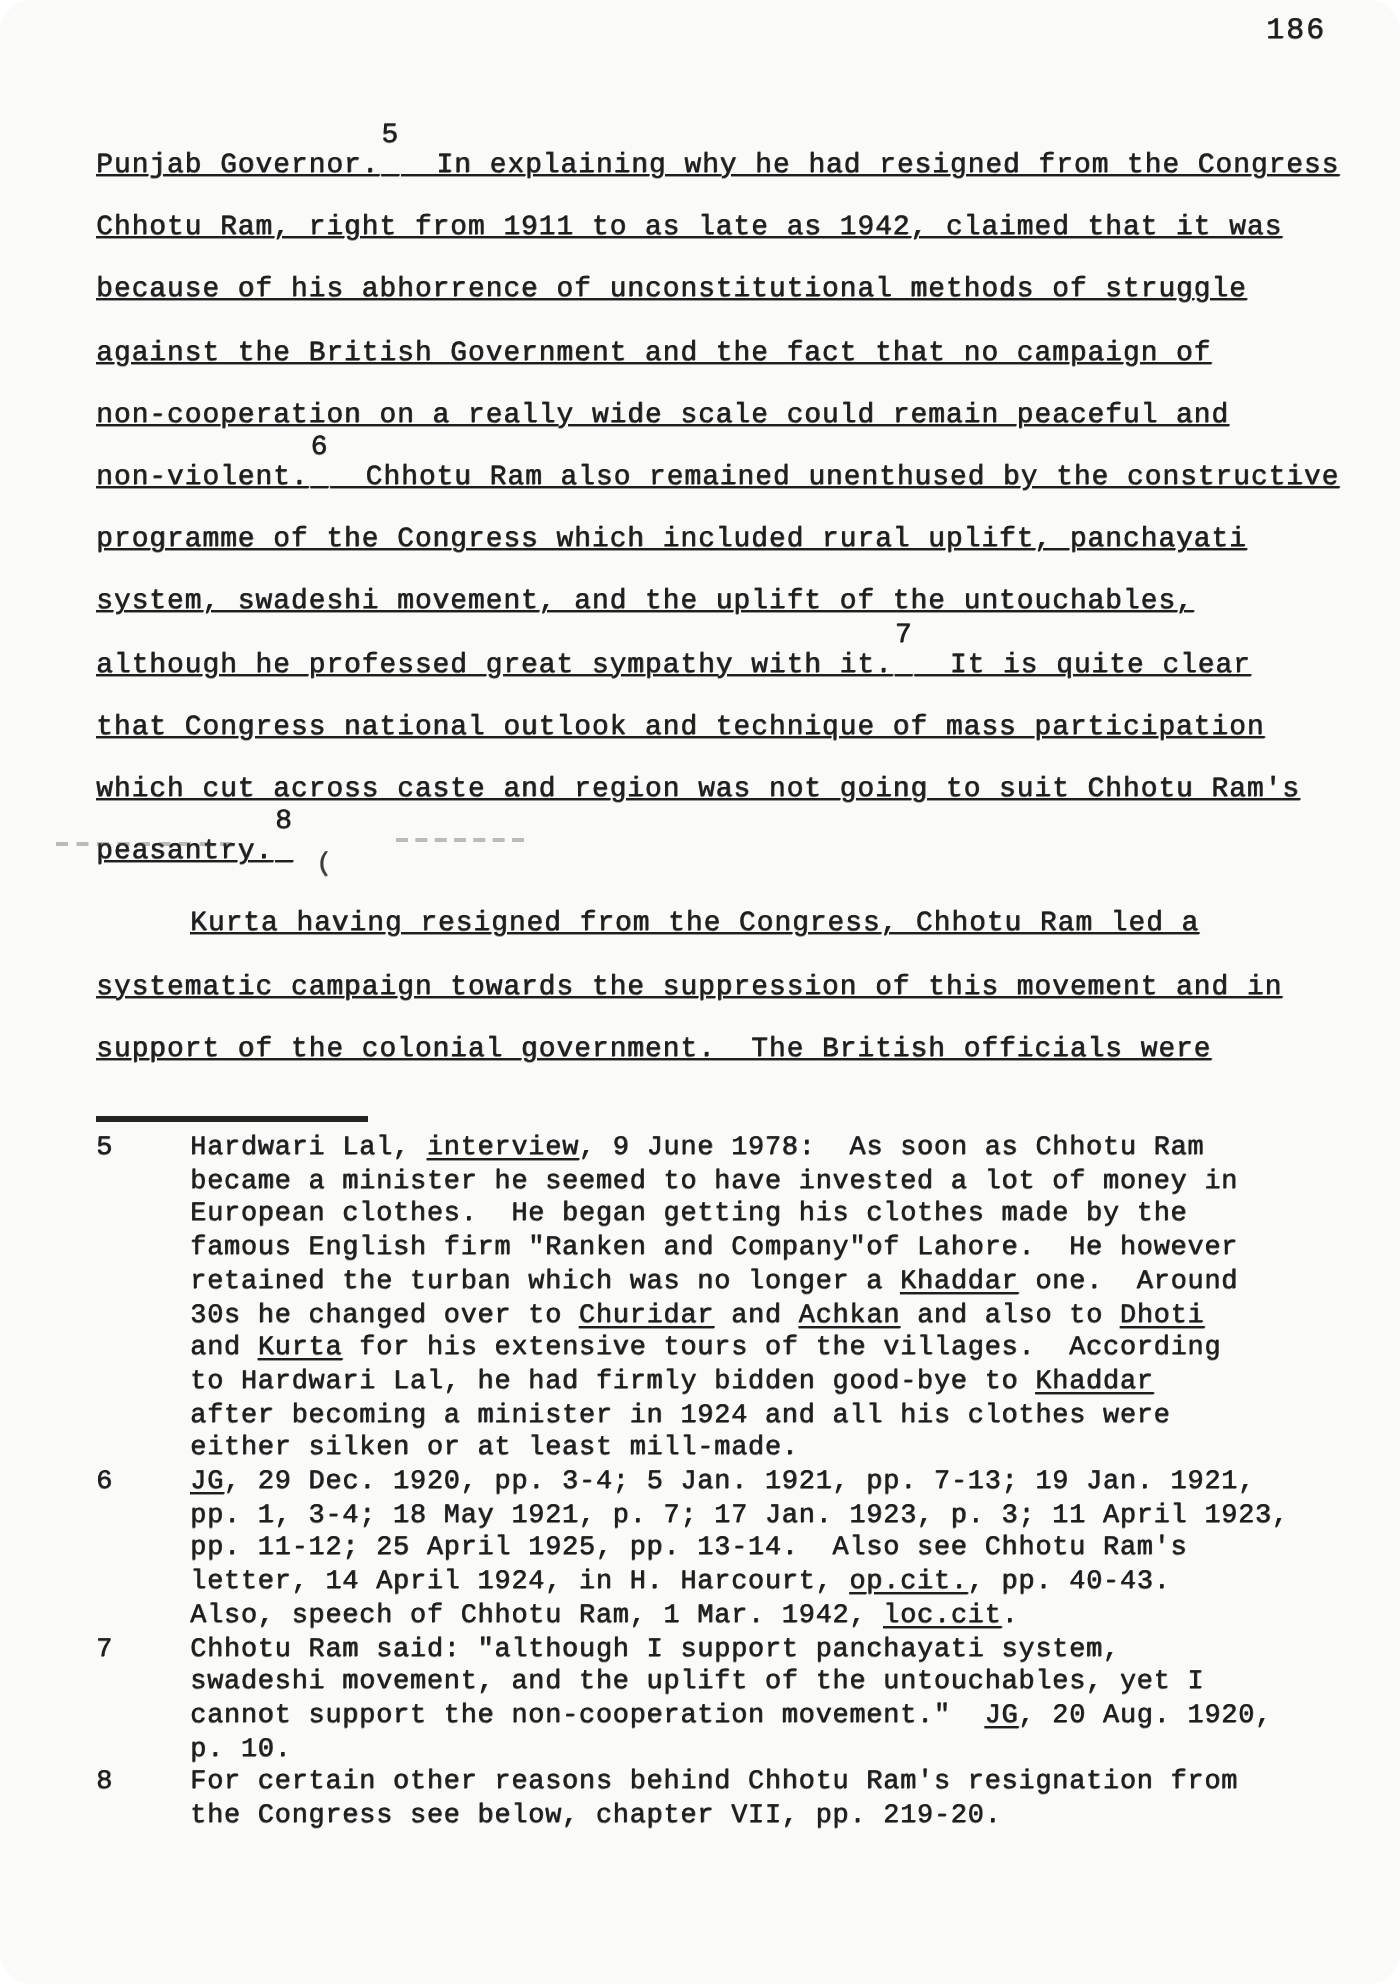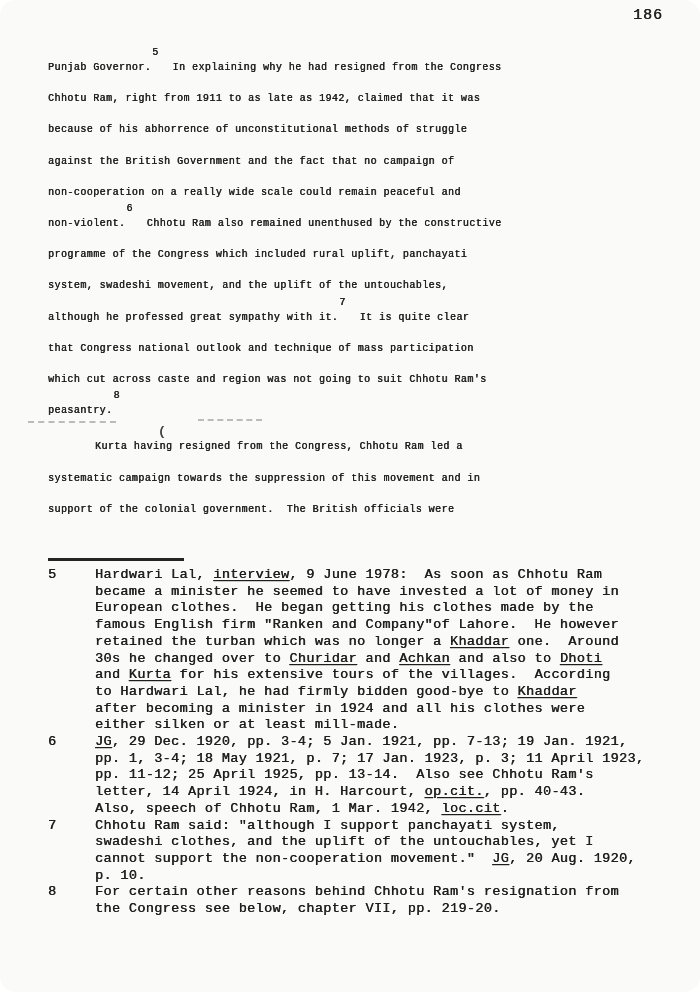--- a/index.html
+++ b/index.html
@@ -18,26 +18,27 @@
   }
   .page-number {
     position: absolute;
     top: 7px;
     left: 633px;
     font-size: 15px;
     letter-spacing: 1px;
   }
   .main-text {
     position: absolute;
-    top: 52px;
+    top: 68px;
     left: 48px;
     width: 630px;
-    font-size: 10px;
+    font-size: 14px;
     letter-spacing: 0.45px;
     line-height: 31.2px;
+    text-decoration: underline;
   }
   .para2 { margin-top: 5px; }
   .line { white-space: pre; }
   .line.indent { padding-left: 47px; }
   .sup {
     position: relative;
     top: -15px;
     margin: 0 1px;
   }
   .u { text-decoration: underline; text-underline-offset: 2px; }
@@ -129,21 +130,21 @@
           <div class="line">pp. 1, 3-4; 18 May 1921, p. 7; 17 Jan. 1923, p. 3; 11 April 1923,</div>
           <div class="line">pp. 11-12; 25 April 1925, pp. 13-14.  Also see Chhotu Ram's</div>
           <div class="line">letter, 14 April 1924, in H. Harcourt, <span class="u">op.cit.</span>, pp. 40-43.</div>
           <div class="line">Also, speech of Chhotu Ram, 1 Mar. 1942, <span class="u">loc.cit</span>.</div>
         </div>
       </div>
       <div class="footnote">
         <div class="fn-num">7</div>
         <div class="fn-body">
           <div class="line">Chhotu Ram said: "although I support panchayati system,</div>
-          <div class="line">swadeshi clothes, and the uplift of the untouchables, yet I</div>
+          <div class="line">swadeshi movement, and the uplift of the untouchables, yet I</div>
           <div class="line">cannot support the non-cooperation movement."  <span class="u">JG</span>, 20 Aug. 1920,</div>
           <div class="line">p. 10.</div>
         </div>
       </div>
       <div class="footnote">
         <div class="fn-num">8</div>
         <div class="fn-body">
           <div class="line">For certain other reasons behind Chhotu Ram's resignation from</div>
           <div class="line">the Congress see below, chapter VII, pp. 219-20.</div>
         </div>

